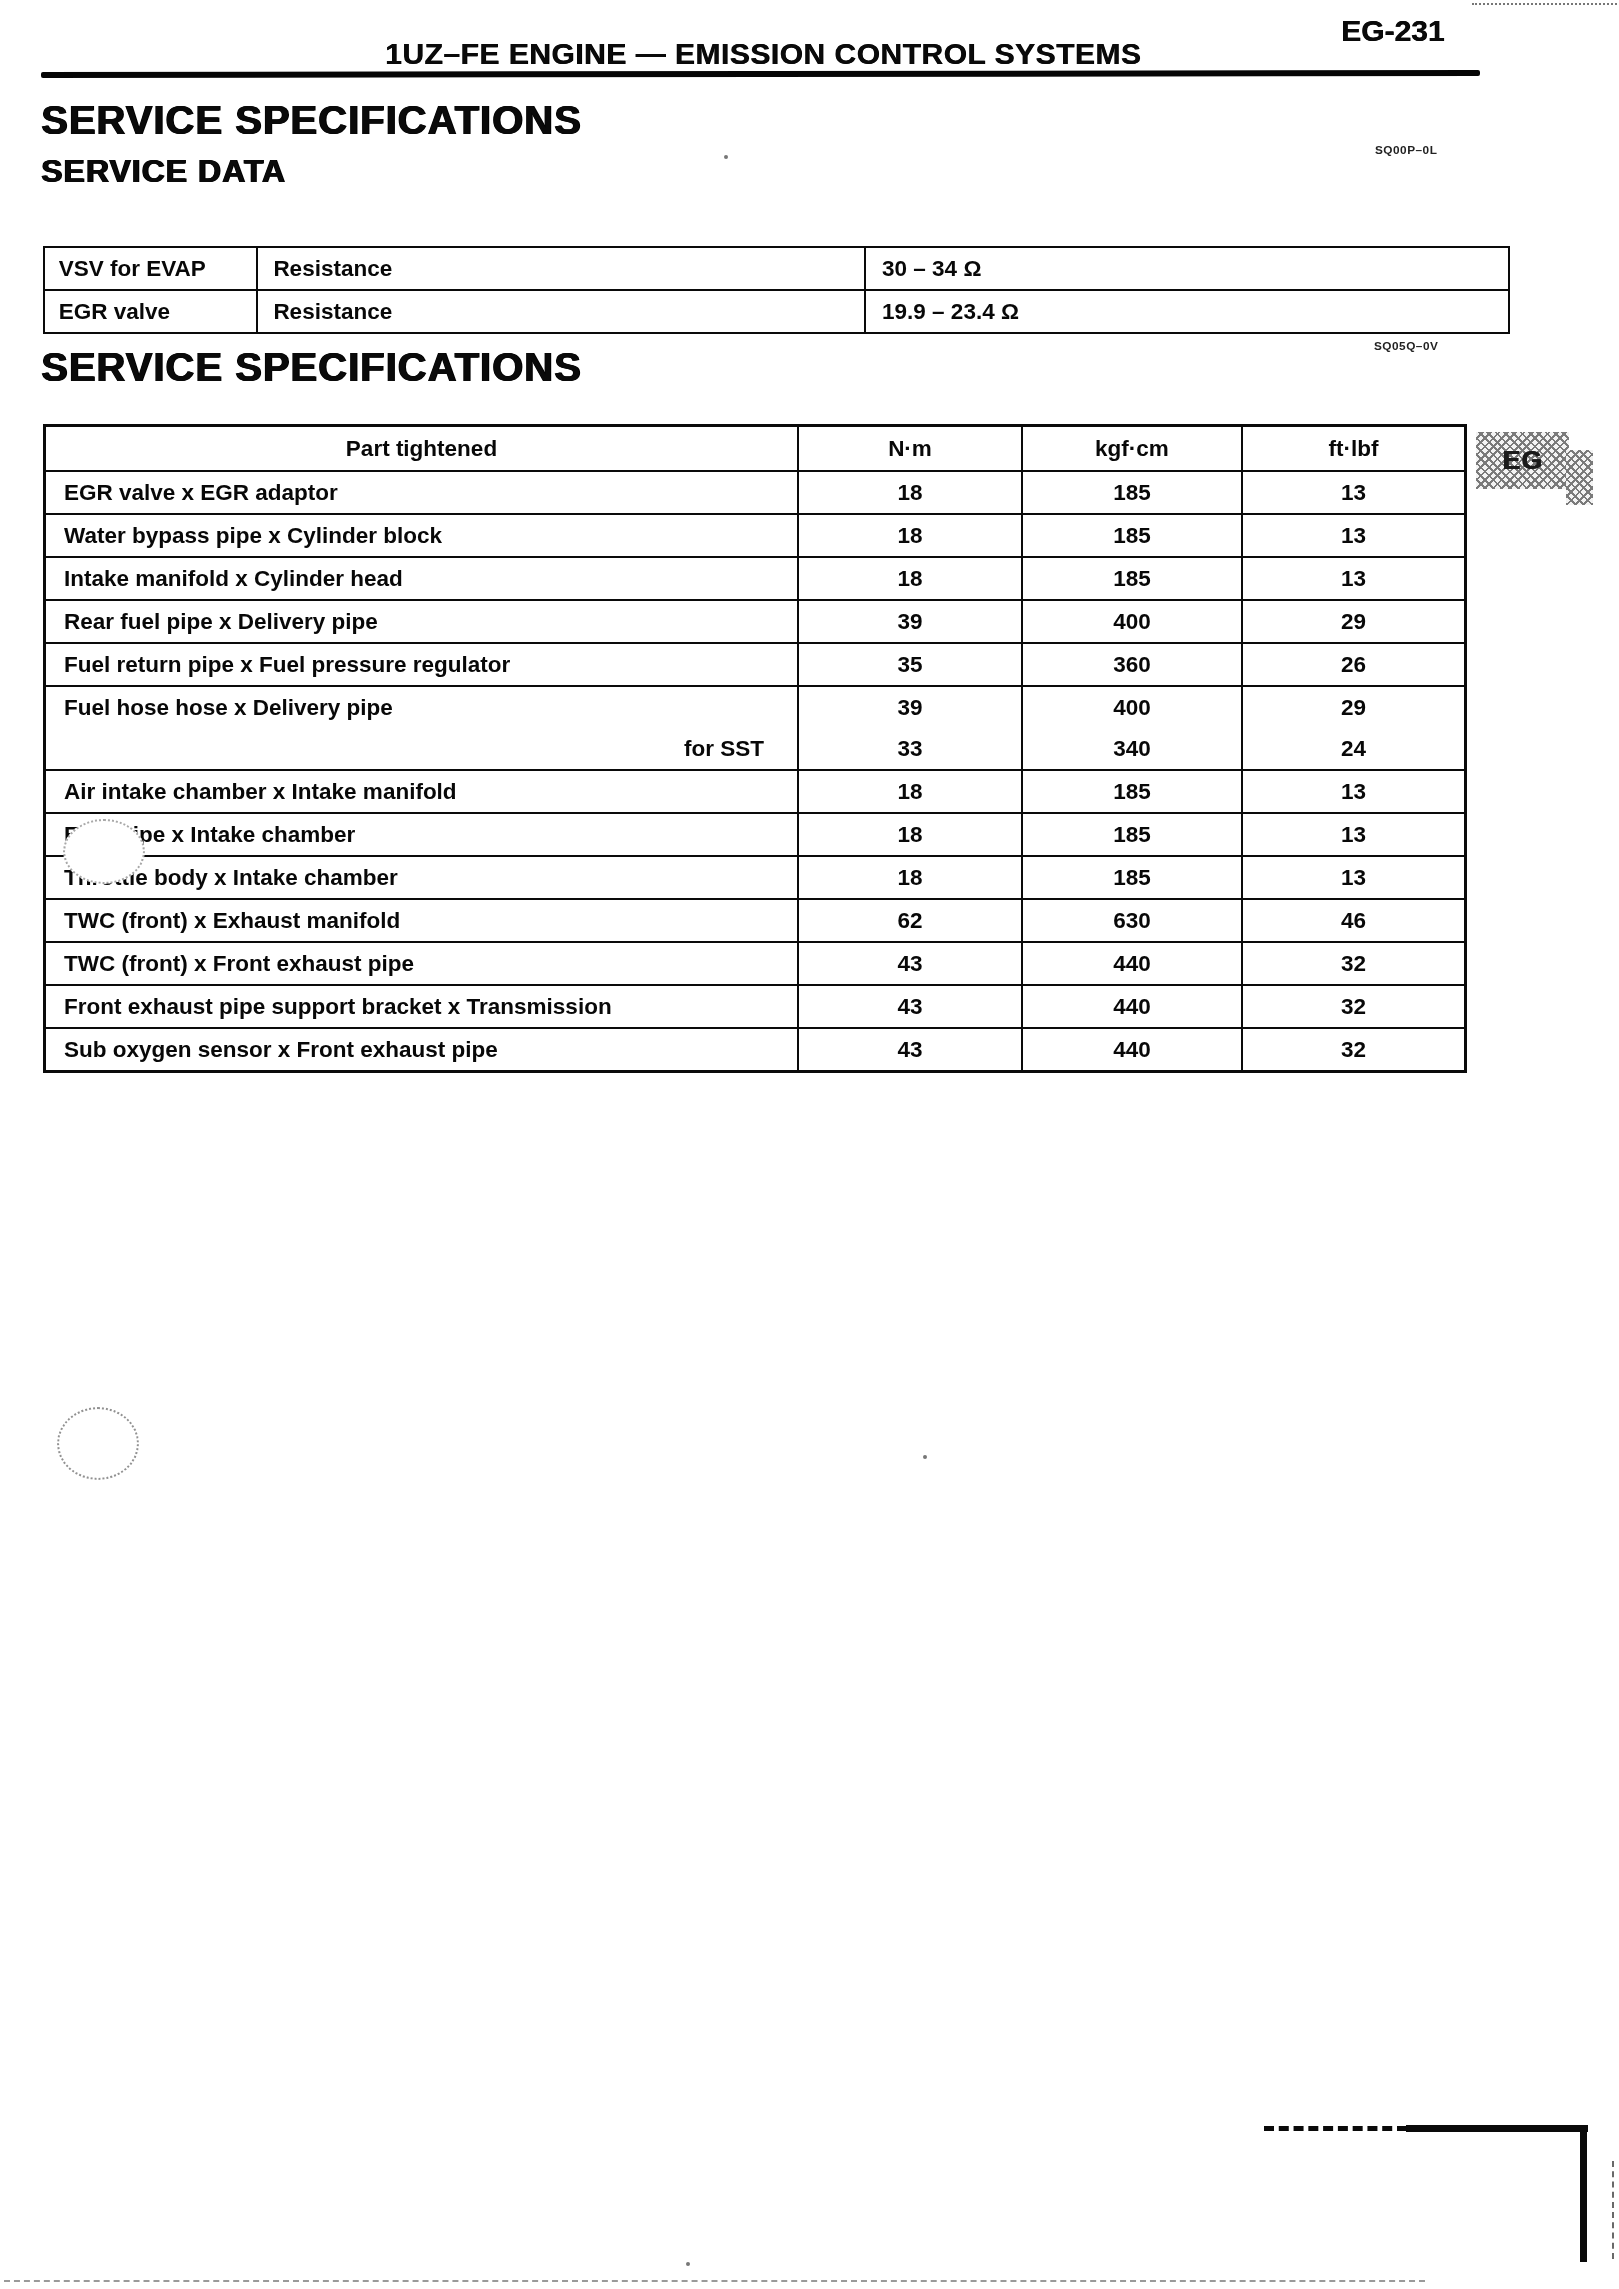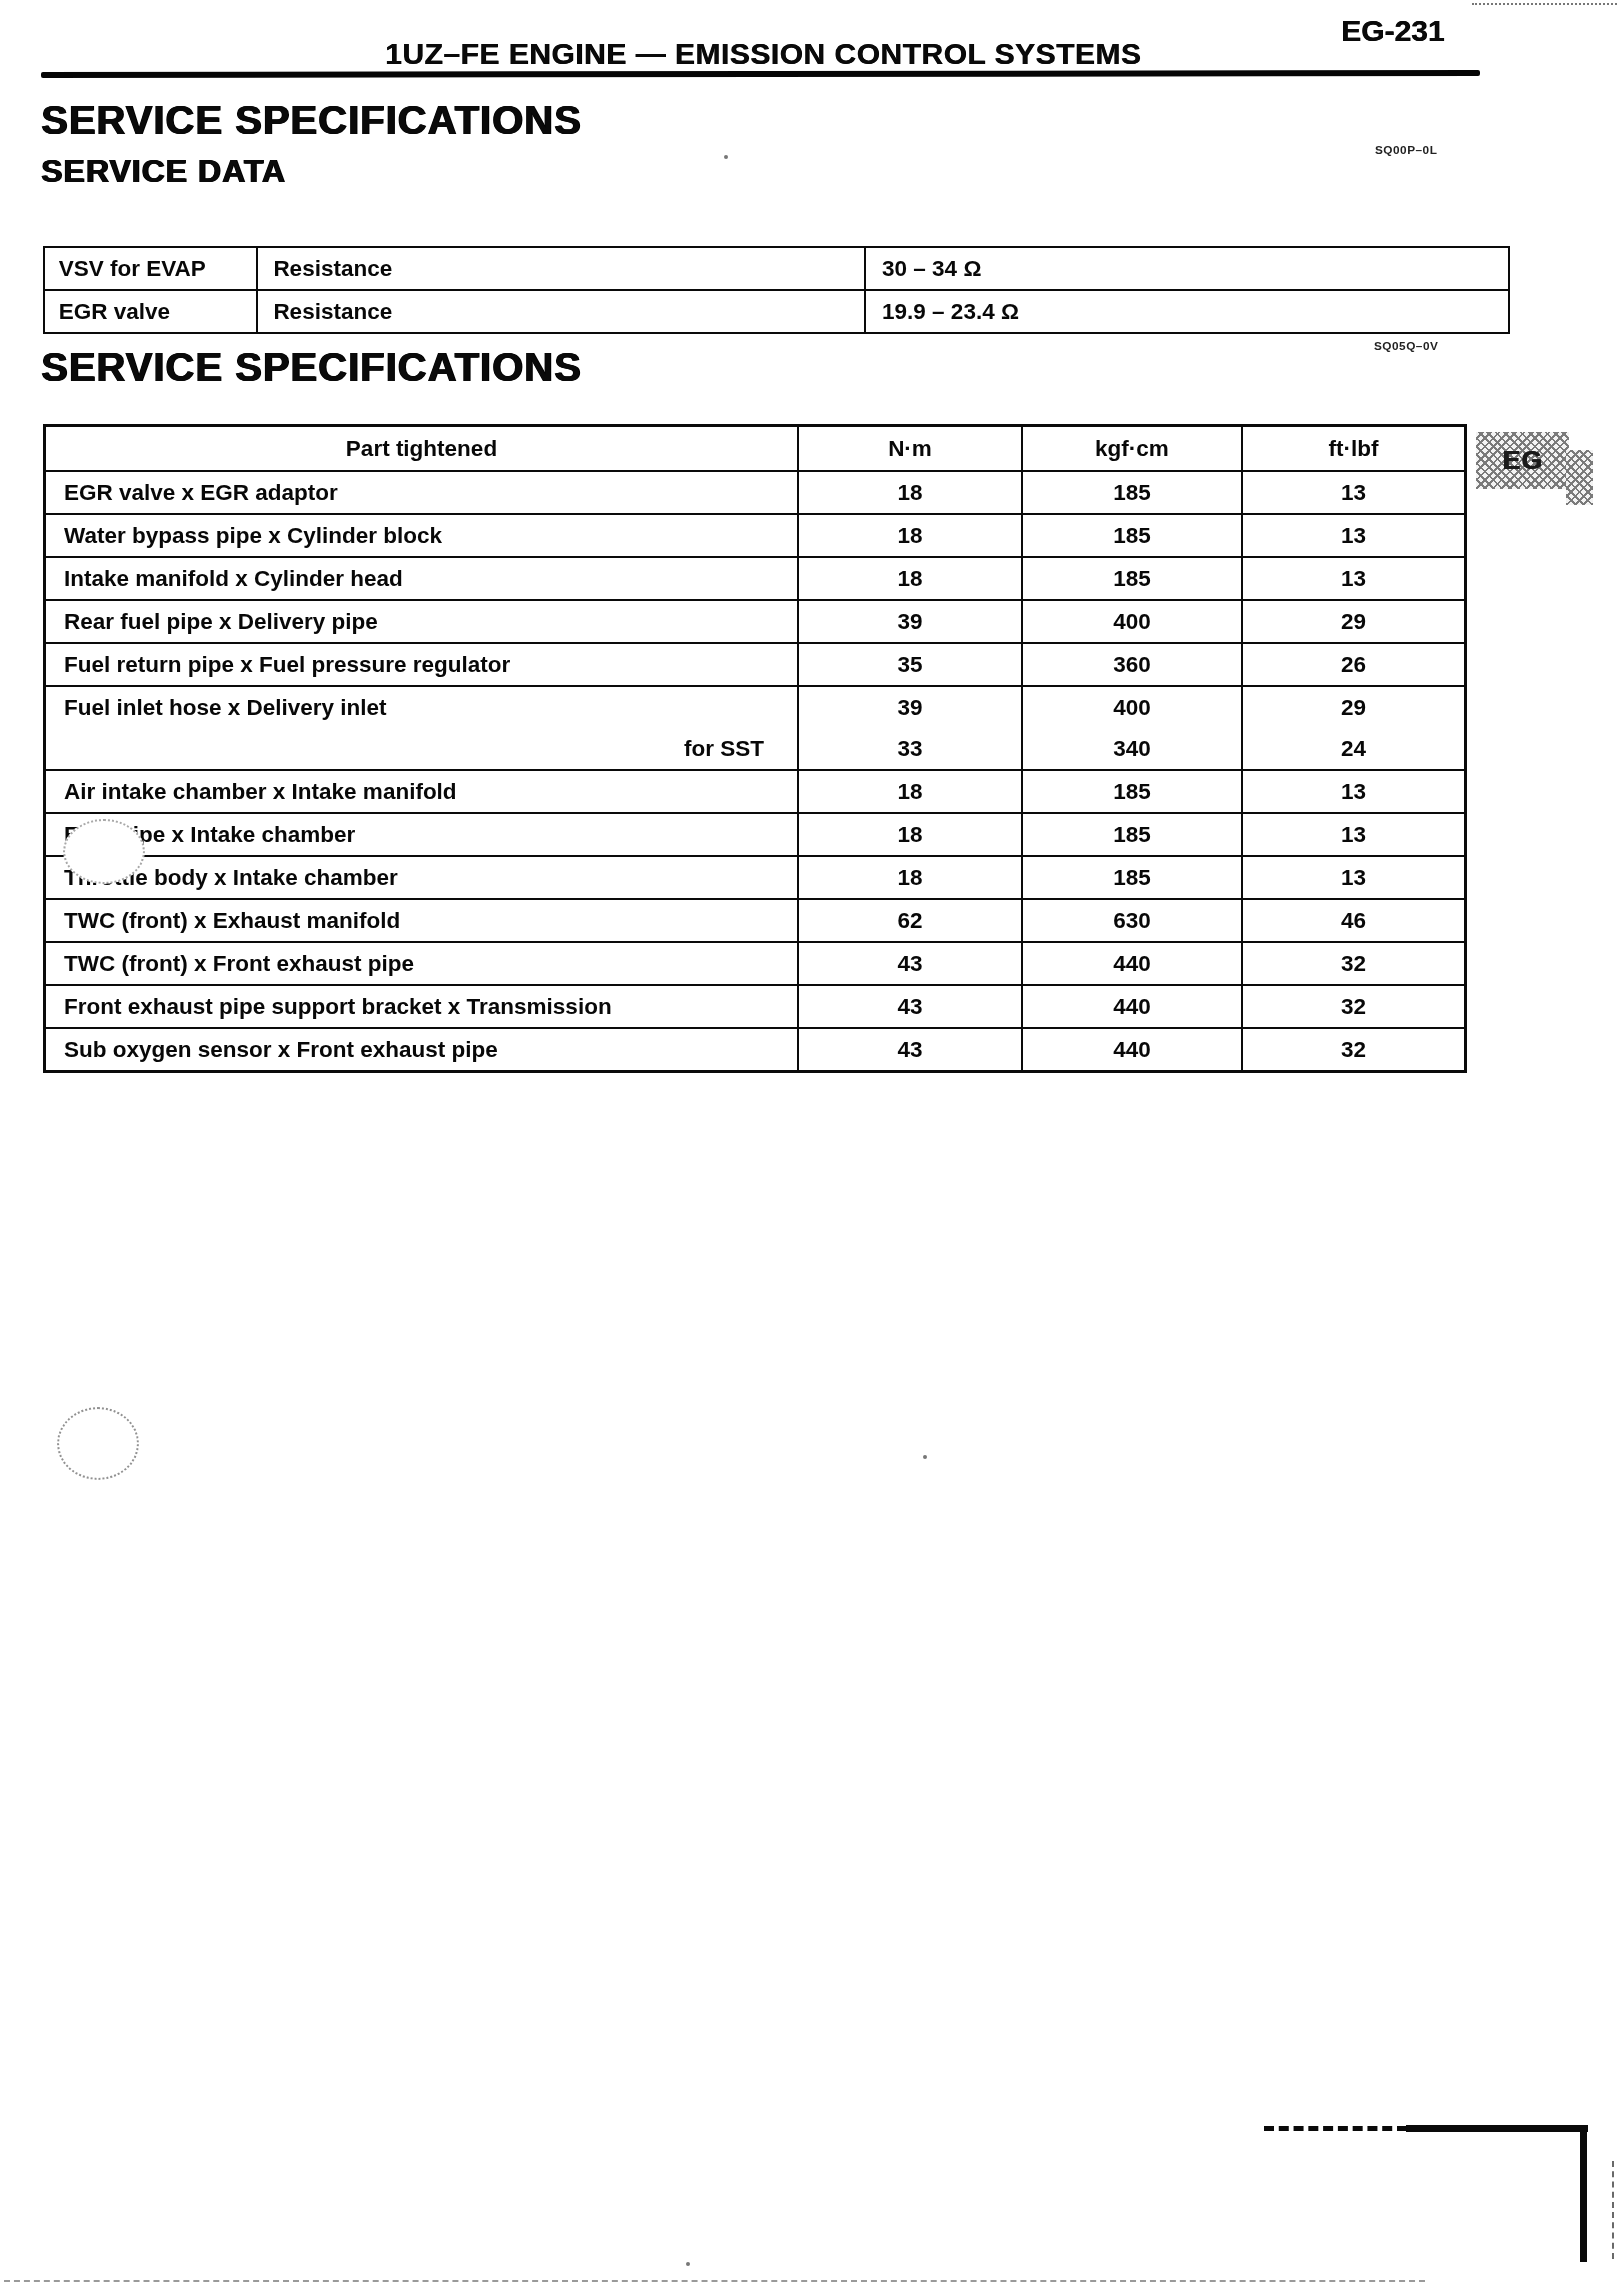--- a/index.html
+++ b/index.html
@@ -224,21 +224,21 @@
           </td>
           <td class="t-c3">
             <div class="line num-line">360</div>
           </td>
           <td class="t-c4">
             <div class="line num-line">26</div>
           </td>
         </tr>
         <tr>
           <td class="t-c1">
-            <div class="line part-line">Fuel inlet hose x Delivery inlet</div>
+            <div class="line part-line">Fuel hose hose x Delivery pipe</div>
             <div class="line sub-note">for SST</div>
           </td>
           <td class="t-c2">
             <div class="line num-line">39</div>
             <div class="line num-line">33</div>
           </td>
           <td class="t-c3">
             <div class="line num-line">400</div>
             <div class="line num-line">340</div>
           </td>

